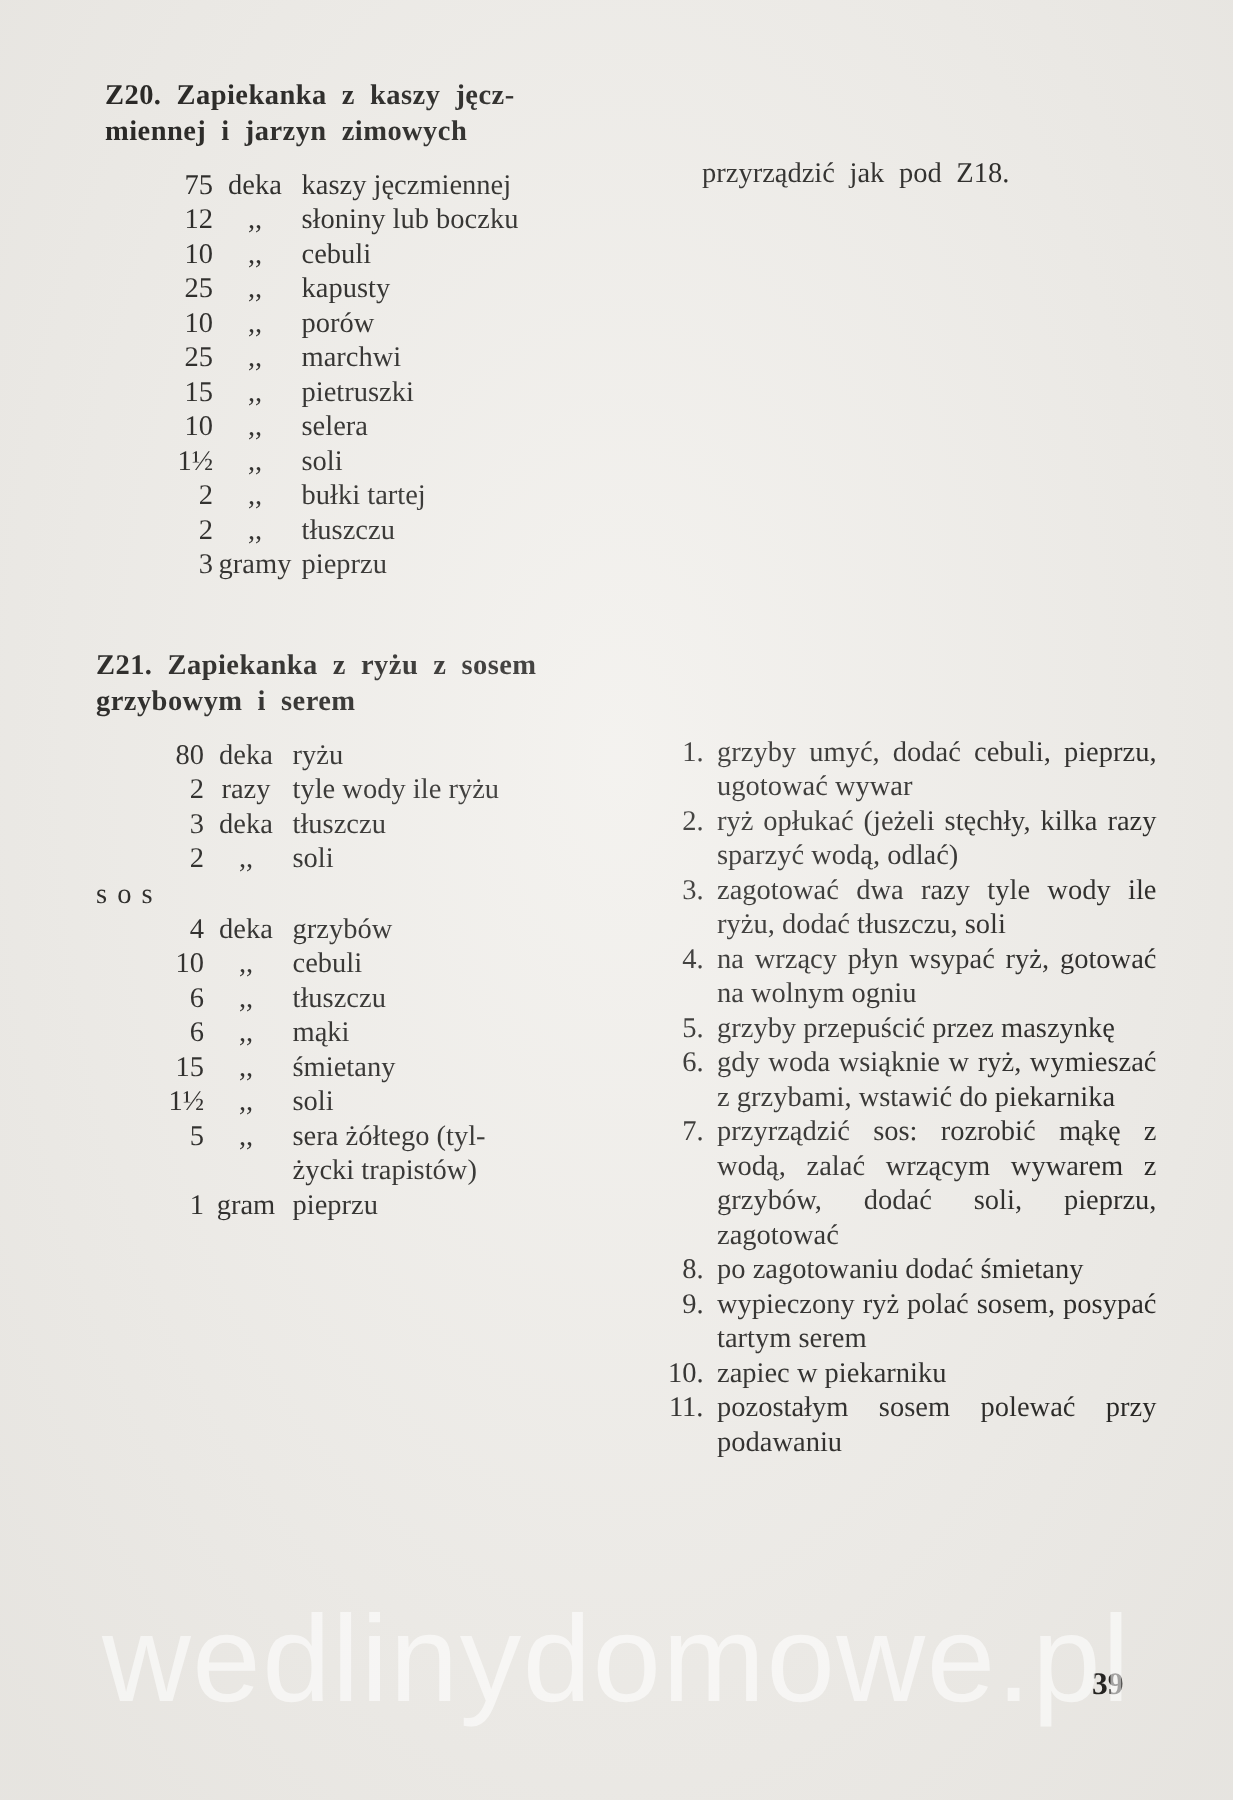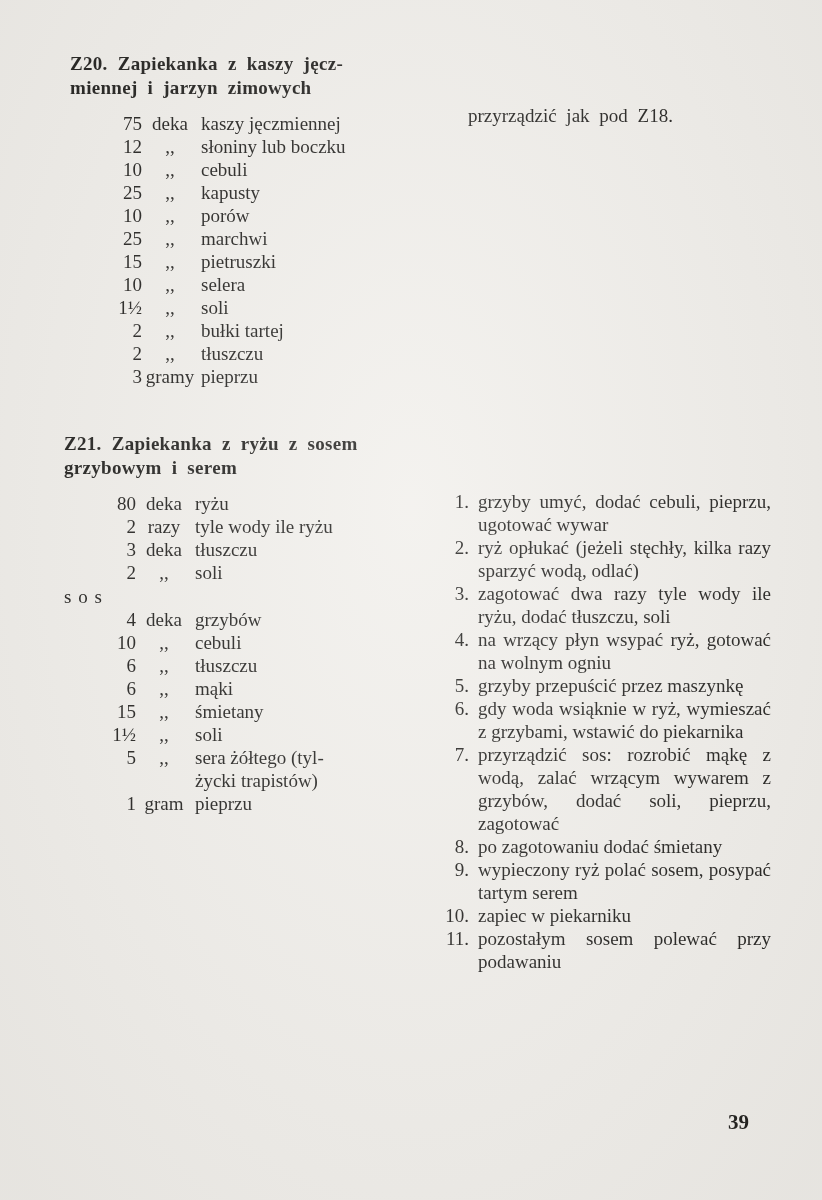--- a/index.html
+++ b/index.html
@@ -273,14 +273,15 @@
         <span class="step-text">zapiec w piekarniku</span>
       </div>
       <div class="step">
         <span class="step-num">11.</span>
         <span class="step-text">pozostałym sosem polewać przy podawaniu</span>
       </div>
   </div>
 
   <div class="page-number">39</div>
 
+  <div class="watermark">wedlinydomowe.pl</div>
 
 </div>
 
 </body></html>

